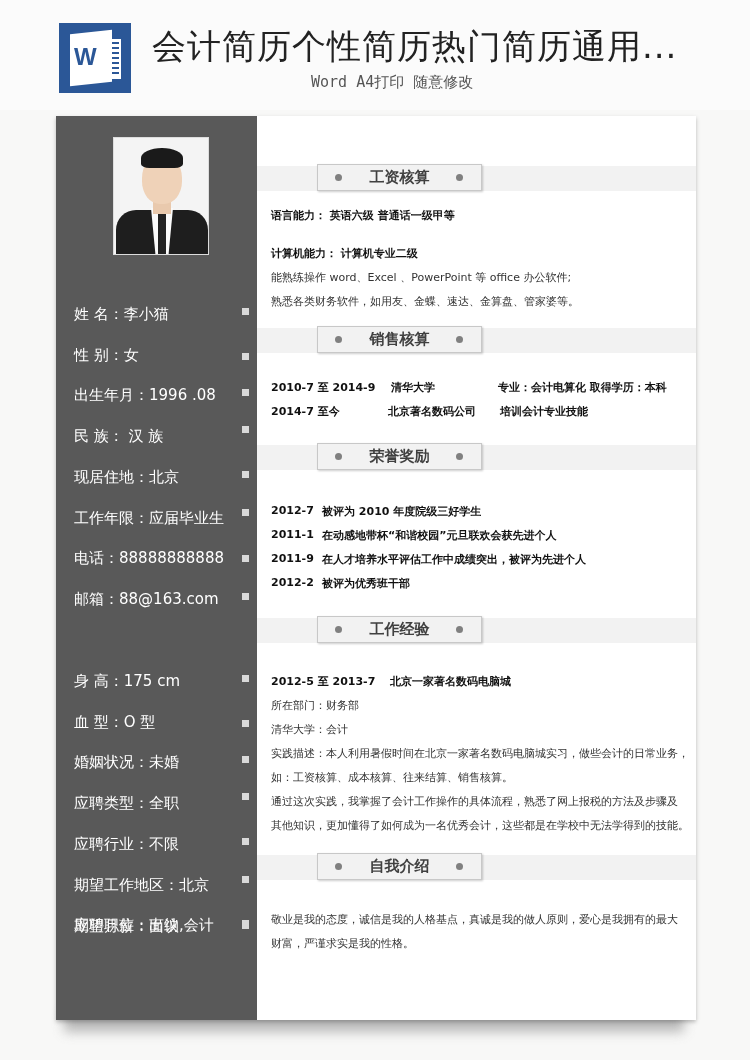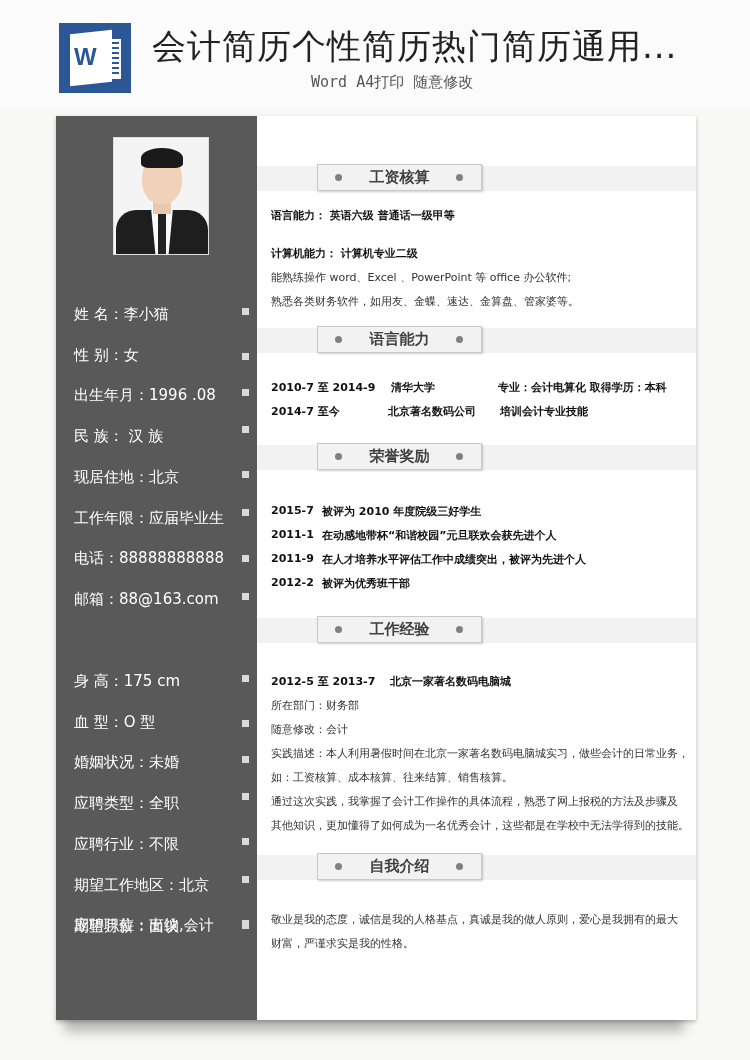--- a/index.html
+++ b/index.html
@@ -158,42 +158,42 @@
     <span class="dot r"></span>
   </div>
   <div class="txt-line b" style="top:92px">语言能力：  英语六级   普通话一级甲等</div>
   <div class="txt-line b" style="top:130px">计算机能力：  计算机专业二级</div>
   <div class="txt-line" style="top:178px">熟悉各类财务软件，如用友、金蝶、速达、金算盘、管家婆等。</div>
   <div class="txt-line" style="top:154px">能熟练操作 word、Excel 、PowerPoint 等 office 办公软件;</div>
 
   <div class="section-band" style="top:212px"></div>
   <div class="section-tab" style="top:210px">
     <span class="dot l"></span>
-    <span class="ttl">语言能力</span>
+    <span class="ttl">销售核算</span>
     <span class="dot r"></span>
   </div>
   <div class="txt-line b" style="top:264px; width:420px">
     <span class="cell" style="left:0">2010-7 至 2014-9</span>
     <span class="cell" style="left:120px">清华大学</span>
     <span class="cell" style="left:227px">专业：会计电算化   取得学历：本科</span>
   </div>
   <div class="txt-line b" style="top:288px; width:420px">
     <span class="cell" style="left:0">2014-7 至今</span>
     <span class="cell" style="left:117px">北京著名数码公司</span>
     <span class="cell" style="left:229px">培训会计专业技能</span>
   </div>
 
   <div class="section-band" style="top:329px"></div>
   <div class="section-tab" style="top:327px">
     <span class="dot l"></span>
     <span class="ttl">荣誉奖励</span>
     <span class="dot r"></span>
   </div>
   <div class="txt-line b" style="top:388px">
-      <span class="cell" style="left:0">2015-7</span>
+      <span class="cell" style="left:0">2012-7</span>
       <span class="cell" style="left:51px">被评为 2010 年度院级三好学生</span>
     </div>
   <div class="txt-line b" style="top:412px">
       <span class="cell" style="left:0">2011-1</span>
       <span class="cell" style="left:51px">在动感地带杯“和谐校园”元旦联欢会获先进个人</span>
     </div>
   <div class="txt-line b" style="top:436px">
       <span class="cell" style="left:0">2011-9</span>
       <span class="cell" style="left:51px">在人才培养水平评估工作中成绩突出，被评为先进个人</span>
     </div>
@@ -206,21 +206,21 @@
   <div class="section-tab" style="top:500px">
     <span class="dot l"></span>
     <span class="ttl">工作经验</span>
     <span class="dot r"></span>
   </div>
   <div class="txt-line b" style="top:558px; width:420px">
     <span class="cell" style="left:0">2012-5 至 2013-7</span>
     <span class="cell" style="left:119px">北京一家著名数码电脑城</span>
   </div>
   <div class="txt-line" style="top:582px">所在部门：财务部</div>
-  <div class="txt-line" style="top:606px">随意修改：会计</div>
+  <div class="txt-line" style="top:606px">清华大学：会计</div>
   <div class="txt-line" style="top:654px">如：工资核算、成本核算、往来结算、销售核算。</div>
   <div class="txt-line" style="top:630px">实践描述：本人利用暑假时间在北京一家著名数码电脑城实习，做些会计的日常业务，</div>
   <div class="txt-line" style="top:678px">通过这次实践，我掌握了会计工作操作的具体流程，熟悉了网上报税的方法及步骤及</div>
   <div class="txt-line" style="top:702px">其他知识，更加懂得了如何成为一名优秀会计，这些都是在学校中无法学得到的技能。</div>
 
   <div class="section-band" style="top:739px"></div>
   <div class="section-tab" style="top:737px">
     <span class="dot l"></span>
     <span class="ttl">自我介绍</span>
     <span class="dot r"></span>

